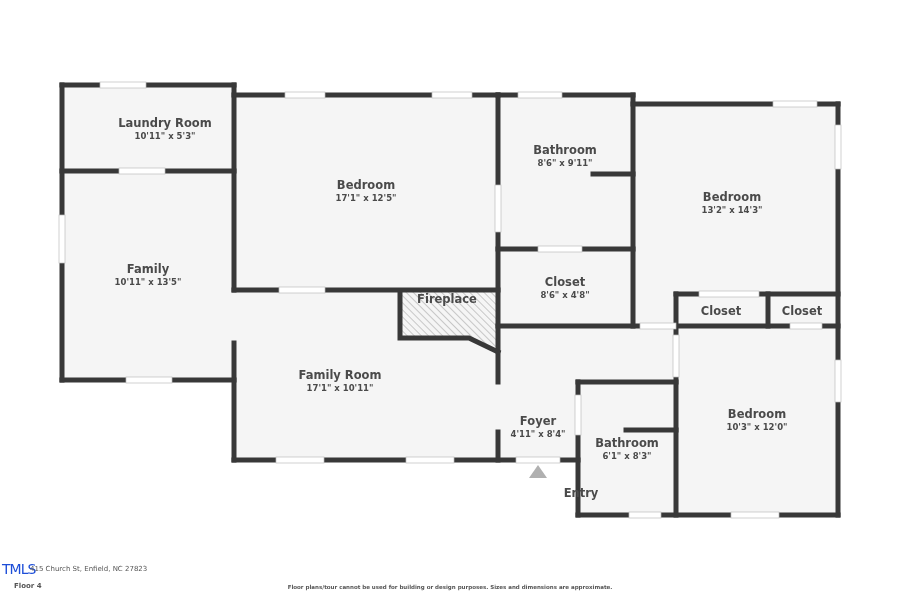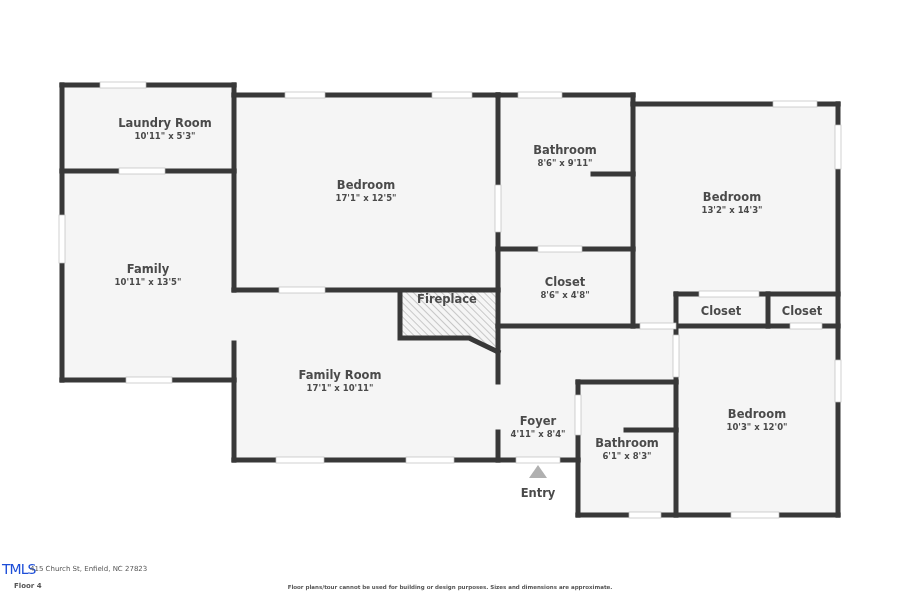--- a/index.html
+++ b/index.html
@@ -2,21 +2,21 @@
 <html><head>
 <meta charset="utf-8">
 <style>
   html, body { margin:0; padding:0; background:#ffffff; }
   body { width:900px; height:599px; position:relative; overflow:hidden;
          font-family:"DejaVu Sans", "Liberation Sans", sans-serif; color:#444; }
   #plan { position:absolute; left:0; top:0; }
   .lbl { position:absolute; transform:translateX(-50%); text-align:center; white-space:nowrap; }
   .room-name { font-weight:bold; font-size:11.5px; color:#4a4a4a; line-height:14px; display:block; }
   .room-dim  { font-weight:bold; font-size:8.5px; color:#4a4a4a; line-height:12px; display:block; }
-  .entry-lbl { font-weight:bold; font-size:11.5px; color:#4a4a4a; }
+  .entry-lbl { font-weight:bold; font-size:11.5px; color:#4a4a4a;margin-left:43px; }
   .footer-addr { position:absolute; left:30px; top:565px; font-size:7px; font-weight:normal; color:#555;text-align:right; }
   .footer-floor { position:absolute; left:14px; top:582px; font-size:7px; font-weight:bold; color:#555; }
   .logo { position:absolute; left:2px; top:561px; font-size:14px; color:#1d4ed8; letter-spacing:-1px; font-family:"DejaVu Sans", sans-serif; }
   .disclaimer { position:absolute; left:450px; top:584px; transform:translateX(-50%); font-size:5.5px; font-weight:bold; color:#555; white-space:nowrap; }
 </style>
 </head>
 <body>
 
 <svg id="plan" width="900" height="599" viewBox="0 0 900 599" xmlns="http://www.w3.org/2000/svg">
   <defs>

